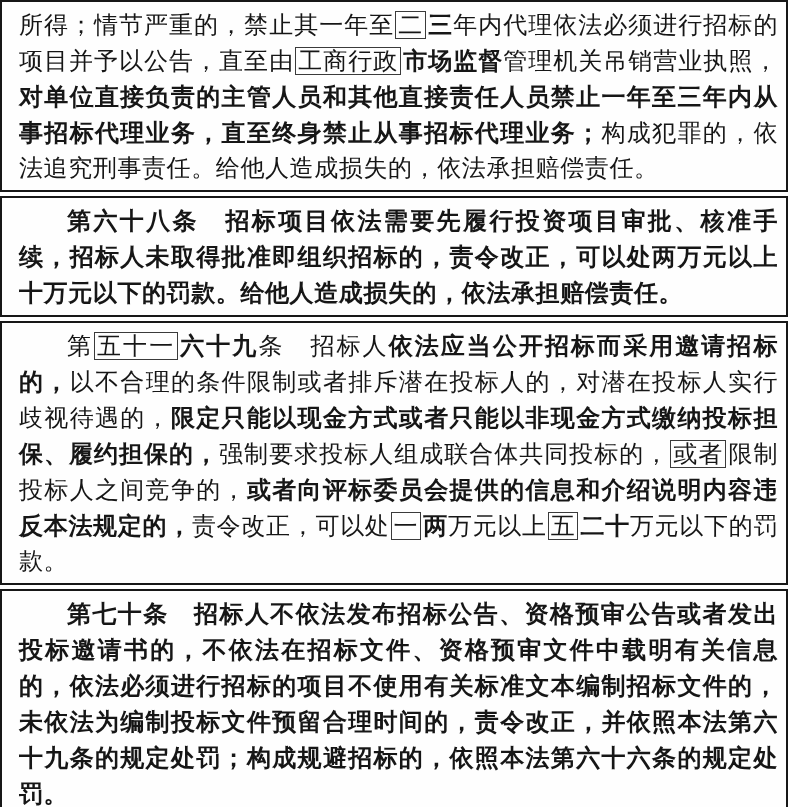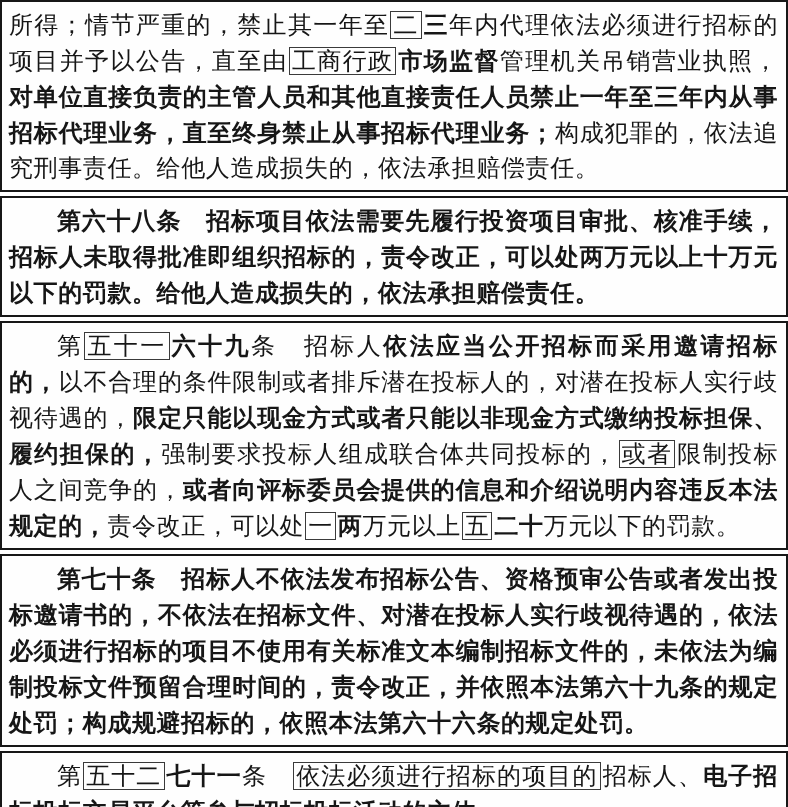--- a/index.html
+++ b/index.html
@@ -18,21 +18,21 @@
     width: 788px;
     height: 807px;
     box-sizing: border-box;
     background: #ffffff;
   }
   .law-row {
     box-sizing: border-box;
     width: 100%;
     border: 2px solid #171717;
     background: #fefefe;
-    padding: 5px 8px 4px 7px;
+    padding: 5px 8px 4px 17px;
     margin-bottom: 4px;
   }
   .para {
     margin: 0;
     font-size: 24px;
     line-height: 35px;
     letter-spacing: 0.6px;
     text-align: justify;
     text-justify: inter-character;
     word-break: break-all;
@@ -61,18 +61,18 @@
     <div class="law-row">
       <p class="para"><span class="seg-r">所得；情节严重的，禁止其一年至</span><span class="seg-box">二</span><span class="seg-b">三</span><span class="seg-r">年内代理依法必须进行招标的项目并予以公告，直至由</span><span class="seg-box">工商行政</span><span class="seg-b">市场监督</span><span class="seg-r">管理机关吊销营业执照，</span><span class="seg-b">对单位直接负责的主管人员和其他直接责任人员禁止一年至三年内从事招标代理业务，直至终身禁止从事招标代理业务；</span><span class="seg-r">构成犯罪的，依法追究刑事责任。给他人造成损失的，依法承担赔偿责任。</span></p>
     </div>
     <div class="law-row">
       <p class="para indent"><span class="seg-b">第六十八条　招标项目依法需要先履行投资项目审批、核准手续，招标人未取得批准即组织招标的，责令改正，可以处两万元以上十万元以下的罚款。给他人造成损失的，依法承担赔偿责任。</span></p>
     </div>
     <div class="law-row">
       <p class="para indent"><span class="seg-r">第</span><span class="seg-box">五十一</span><span class="seg-b">六十九</span><span class="seg-r">条　招标人</span><span class="seg-b">依法应当公开招标而采用邀请招标的，</span><span class="seg-r">以不合理的条件限制或者排斥潜在投标人的，对潜在投标人实行歧视待遇的，</span><span class="seg-b">限定只能以现金方式或者只能以非现金方式缴纳投标担保、履约担保的，</span><span class="seg-r">强制要求投标人组成联合体共同投标的，</span><span class="seg-box">或者</span><span class="seg-r">限制投标人之间竞争的，</span><span class="seg-b">或者向评标委员会提供的信息和介绍说明内容违反本法规定的，</span><span class="seg-r">责令改正，可以处</span><span class="seg-box">一</span><span class="seg-b">两</span><span class="seg-r">万元以上</span><span class="seg-box">五</span><span class="seg-b">二十</span><span class="seg-r">万元以下的罚款。</span></p>
     </div>
     <div class="law-row">
-      <p class="para indent"><span class="seg-b">第七十条　招标人不依法发布招标公告、资格预审公告或者发出投标邀请书的，不依法在招标文件、对潜在投标人实行歧视待遇的，依法必须进行招标的项目不使用有关标准文本编制招标文件的，未依法为编制投标文件预留合理时间的，责令改正，并依照本法第六十九条的规定处罚；构成规避招标的，依照本法第六十六条的规定处罚。</span></p>
+      <p class="para indent"><span class="seg-b">第七十条　招标人不依法发布招标公告、资格预审公告或者发出投标邀请书的，不依法在招标文件、资格预审文件中载明有关信息的，依法必须进行招标的项目不使用有关标准文本编制招标文件的，未依法为编制投标文件预留合理时间的，责令改正，并依照本法第六十九条的规定处罚；构成规避招标的，依照本法第六十六条的规定处罚。</span></p>
     </div>
     <div class="law-row">
       <p class="para indent"><span class="seg-r">第</span><span class="seg-box">五十二</span><span class="seg-b">七十一</span><span class="seg-r">条　</span><span class="seg-box">依法必须进行招标的项目的</span><span class="seg-r">招标人、</span><span class="seg-b">电子招标投标交易平台等参与招标投标活动的主体</span></p>
     </div>
   </div>
 
 </body></html>

